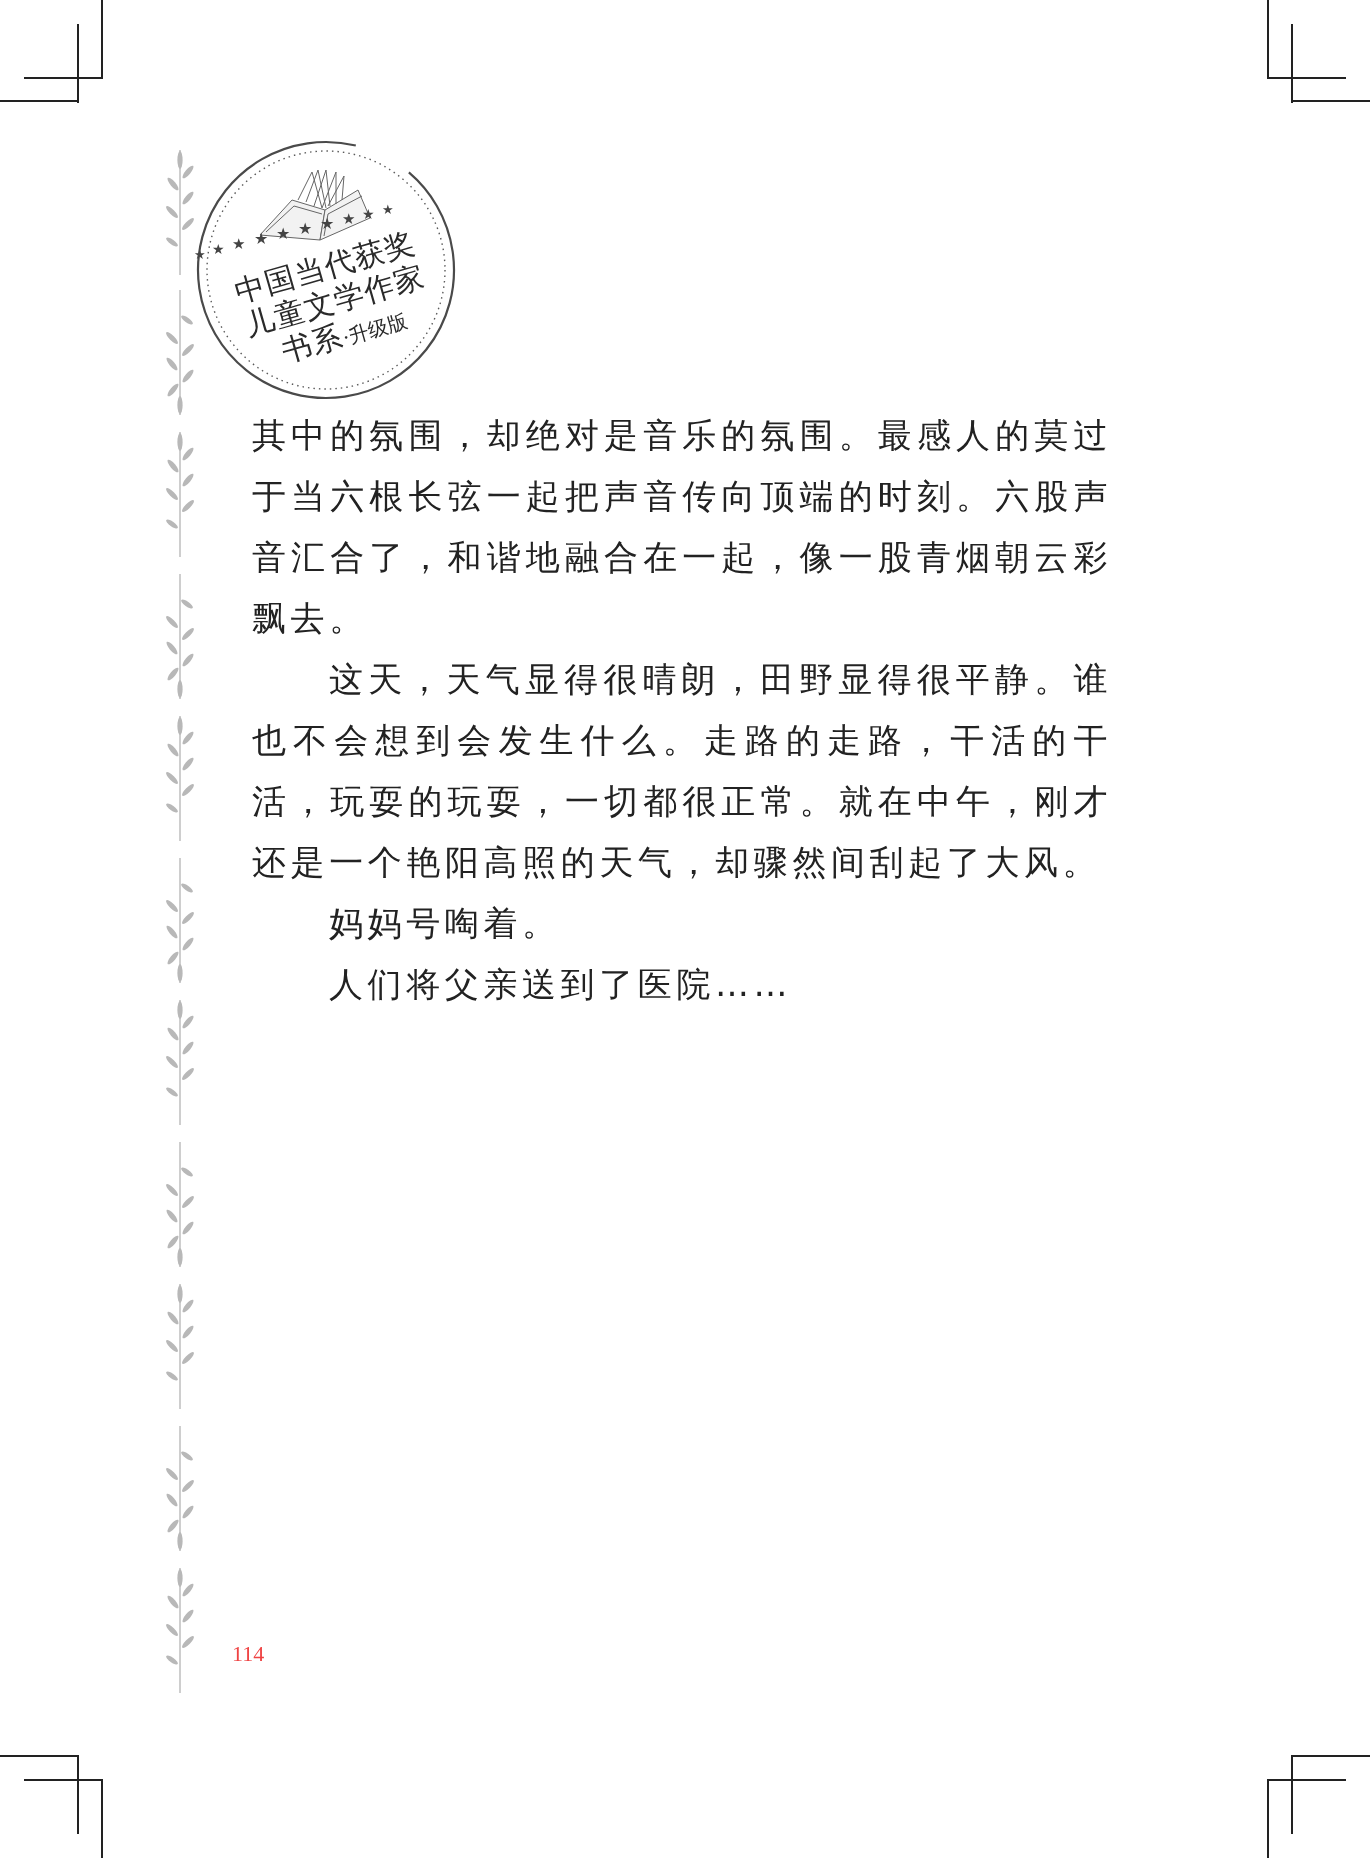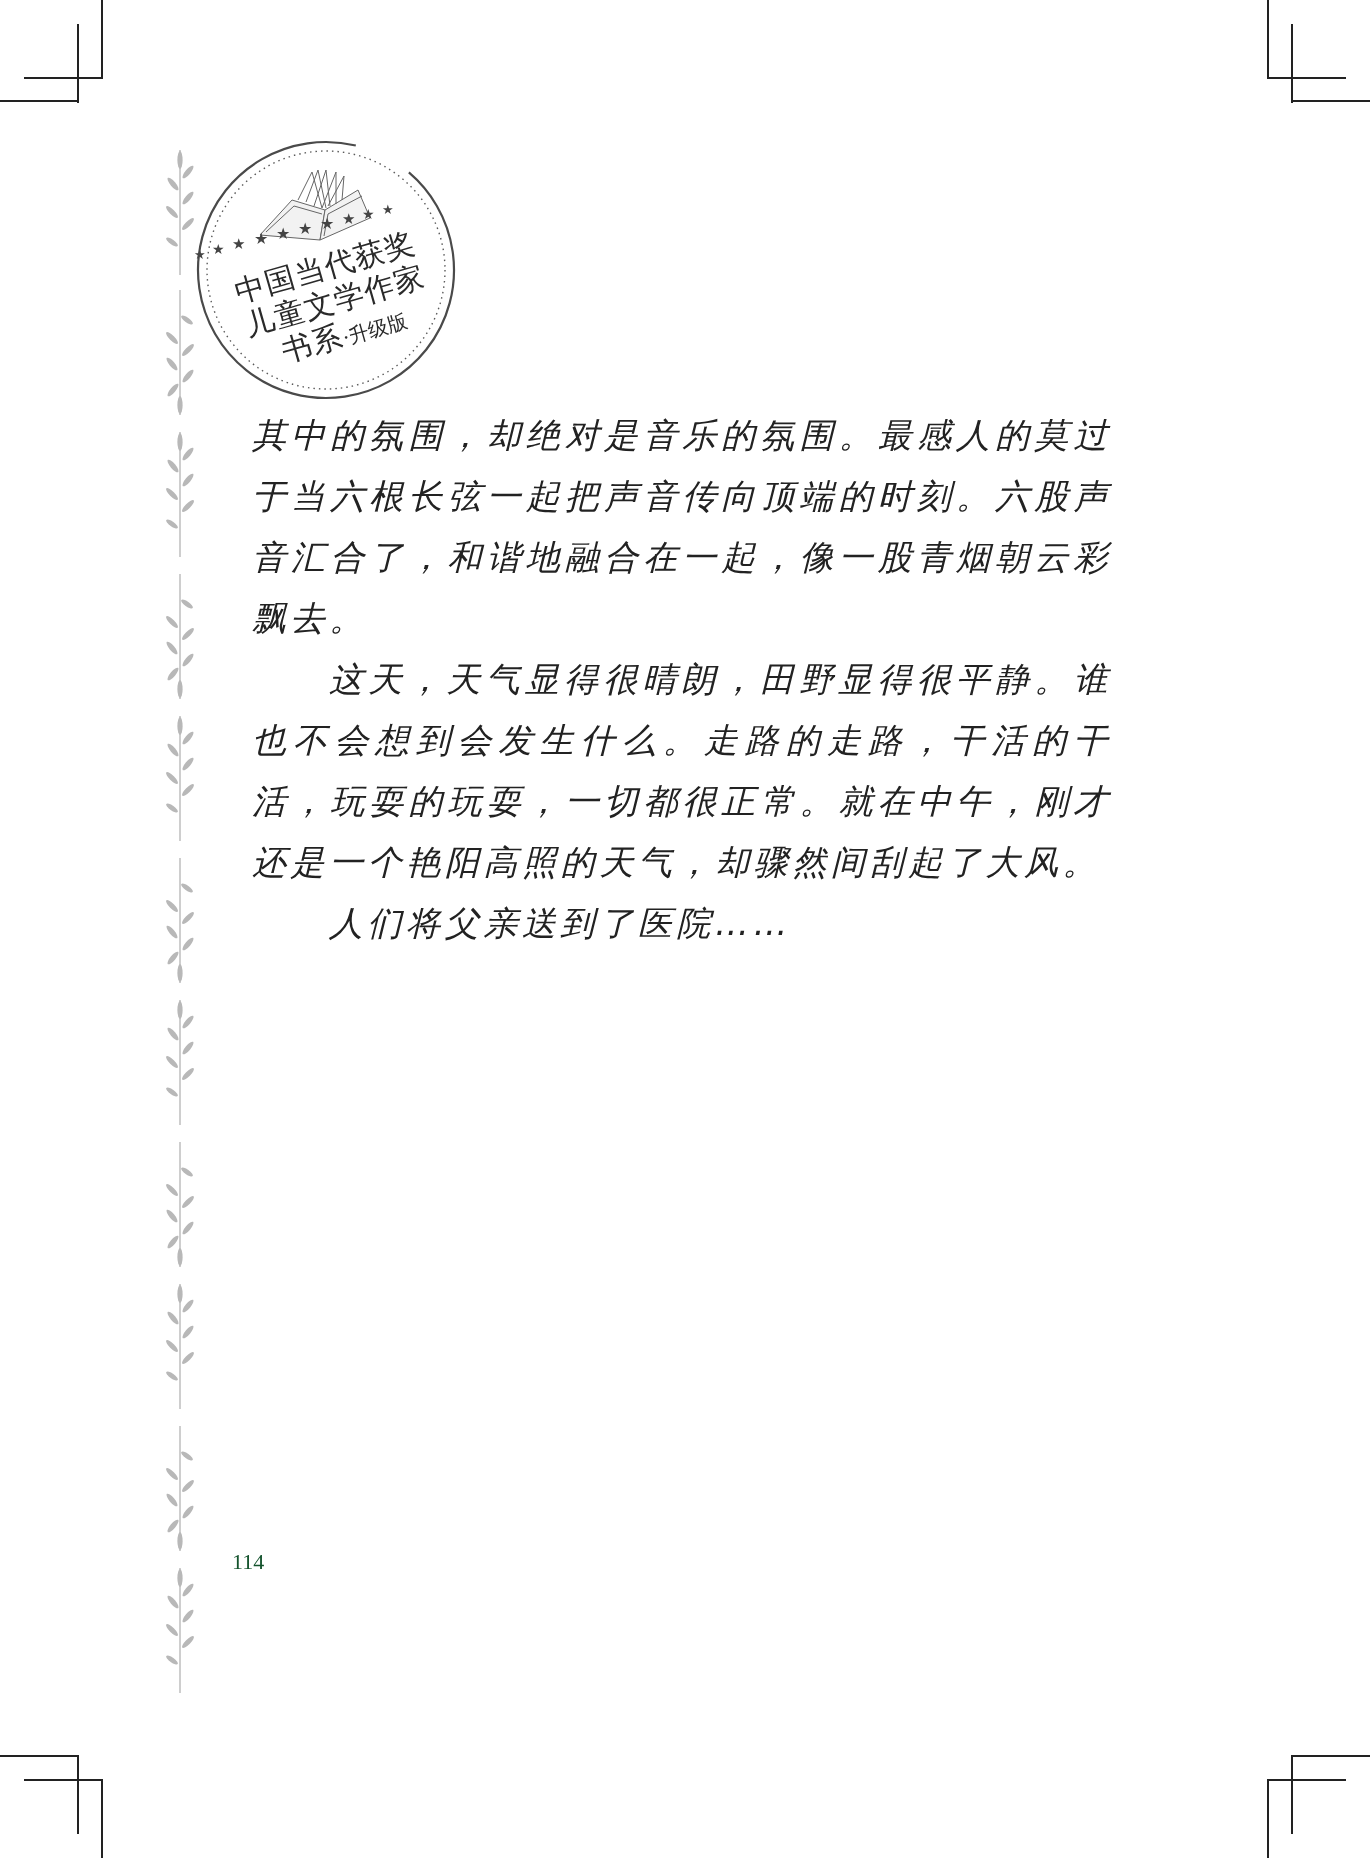--- a/index.html
+++ b/index.html
@@ -24,25 +24,25 @@
     }
     .stamp-line { display: block; font-size: 30px; line-height: 35px; letter-spacing: 1px; }
     .stamp-line small { font-size: 20px; letter-spacing: 0; }
 
     .body-text {
       position: absolute; left: 252px; top: 405px; width: 860px;
       font-size: 34px; line-height: 61px; letter-spacing: 4.6px;
       font-family: "DejaVu Sans", "Liberation Sans", sans-serif;
       color: #222;
     }
-    .para { margin: 0; text-align: justify; text-align-last: left; font-style: italic; }
+    .para { margin: 0; text-align: justify; text-align-last: left; }
     .para.indent { text-indent: 77px; }
     .page-number {
-      position: absolute; left: 232px; top: 1549px;
-      font-size: 22px; color: #14532d;
+      position: absolute; left: 232px; top: 1641px;
+      font-size: 22px; color: #ef4444;
       font-family: "Liberation Serif", "DejaVu Serif", serif;
     }
   </style>
 </head>
 <body>
 
 <div class="crop v" style="left:101px;top:0;height:79px;"></div>
 <div class="crop h" style="left:24px;top:77px;width:79px;"></div>
 <div class="crop v" style="left:77px;top:24px;height:79px;"></div>
 <div class="crop h" style="left:0;top:100px;width:79px;"></div>
@@ -131,16 +131,17 @@
   <div class="stamp-text">
     <span class="stamp-line">中国当代获奖</span>
     <span class="stamp-line">儿童文学作家</span>
     <span class="stamp-line"><span>书系</span><small>·</small><small>升级版</small></span>
   </div>
 </div>
 
 <div class="body-text">
   <p class="para">其中的氛围，却绝对是音乐的氛围。最感人的莫过于当六根长弦一起把声音传向顶端的时刻。六股声音汇合了，和谐地融合在一起，像一股青烟朝云彩飘去。</p>
   <p class="para indent">这天，天气显得很晴朗，田野显得很平静。谁也不会想到会发生什么。走路的走路，干活的干活，玩耍的玩耍，一切都很正常。就在中午，刚才还是一个艳阳高照的天气，却骤然间刮起了大风。</p>
+  <p class="para indent">妈妈号啕着。</p>
   <p class="para indent">人们将父亲送到了医院……</p>
 </div>
 
 <div class="page-number">114</div>
 
 </body></html>

